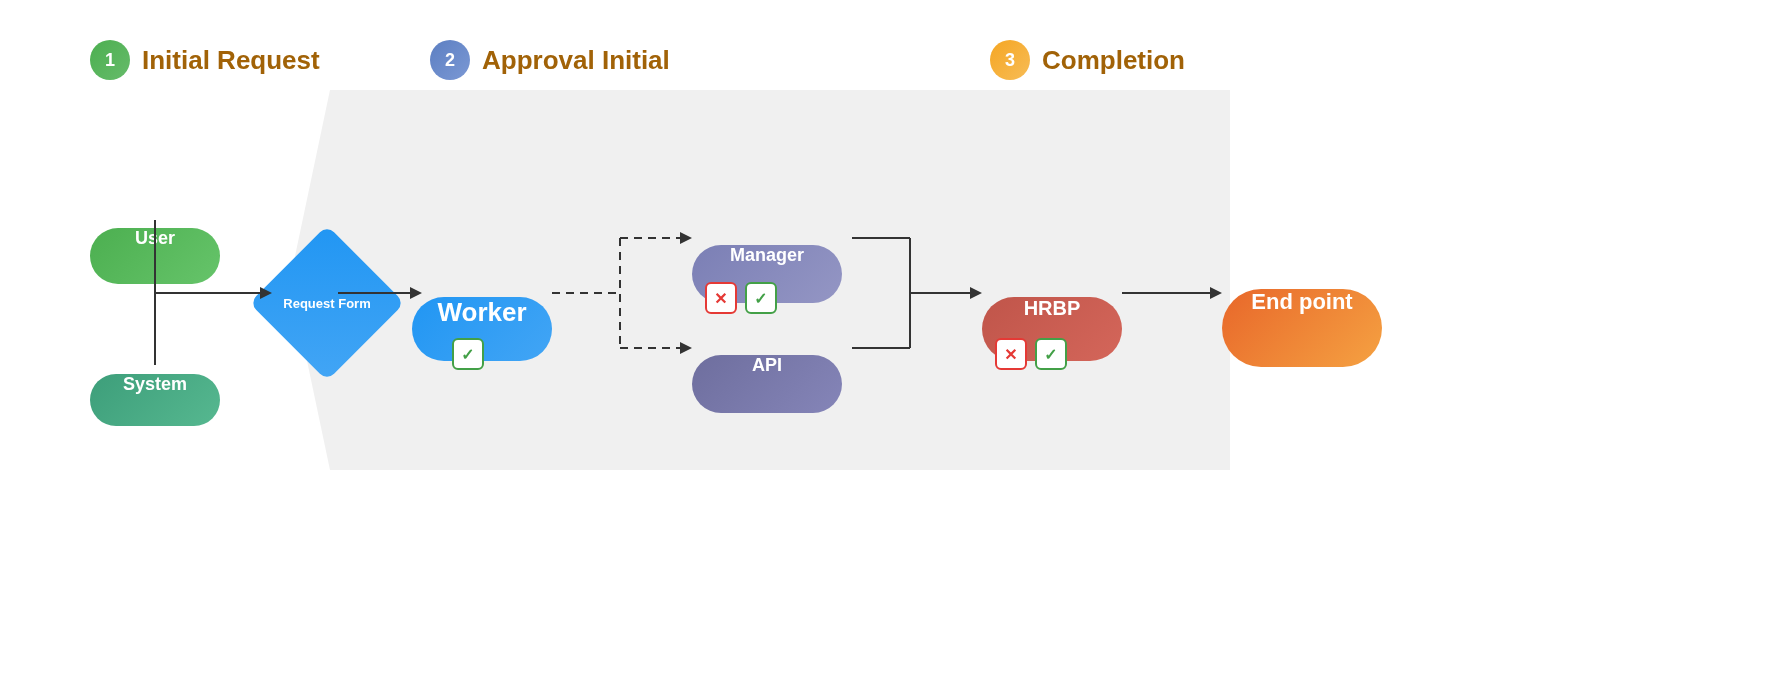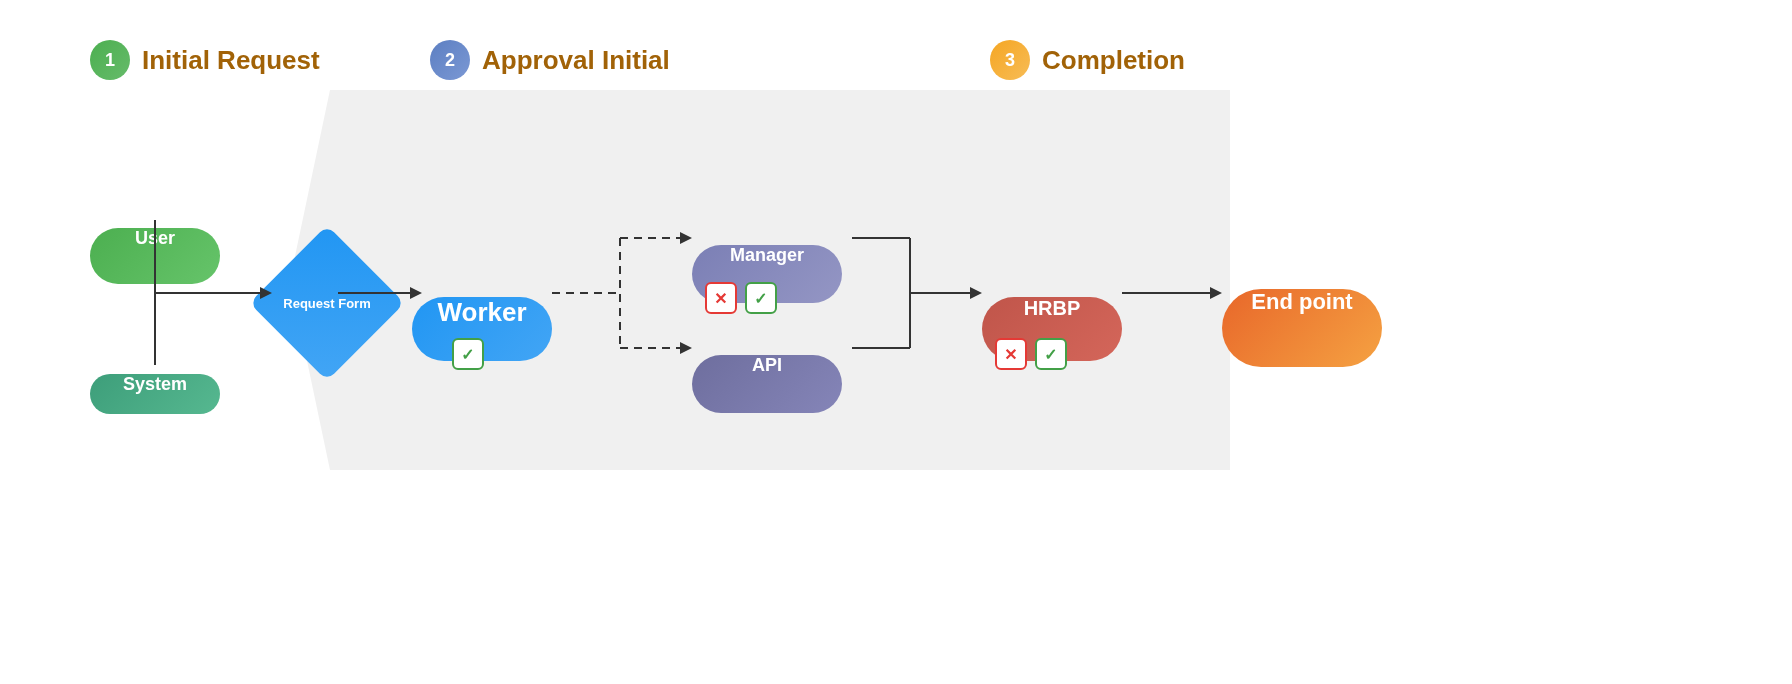--- a/index.html
+++ b/index.html
@@ -89,21 +89,21 @@
 
     .node-user {
       width: 130px;
       height: 56px;
       background: linear-gradient(135deg, #4caf50, #66c46a);
       font-size: 18px;
     }
 
     .node-system {
       width: 130px;
-      height: 40px;
+      height: 52px;
       background: linear-gradient(135deg, #3d9e7a, #56b890);
       font-size: 18px;
     }
 
     .node-worker {
       width: 140px;
       height: 64px;
       background: linear-gradient(135deg, #2196f3, #42a5f5);
       font-size: 26px;
       font-weight: 800;

